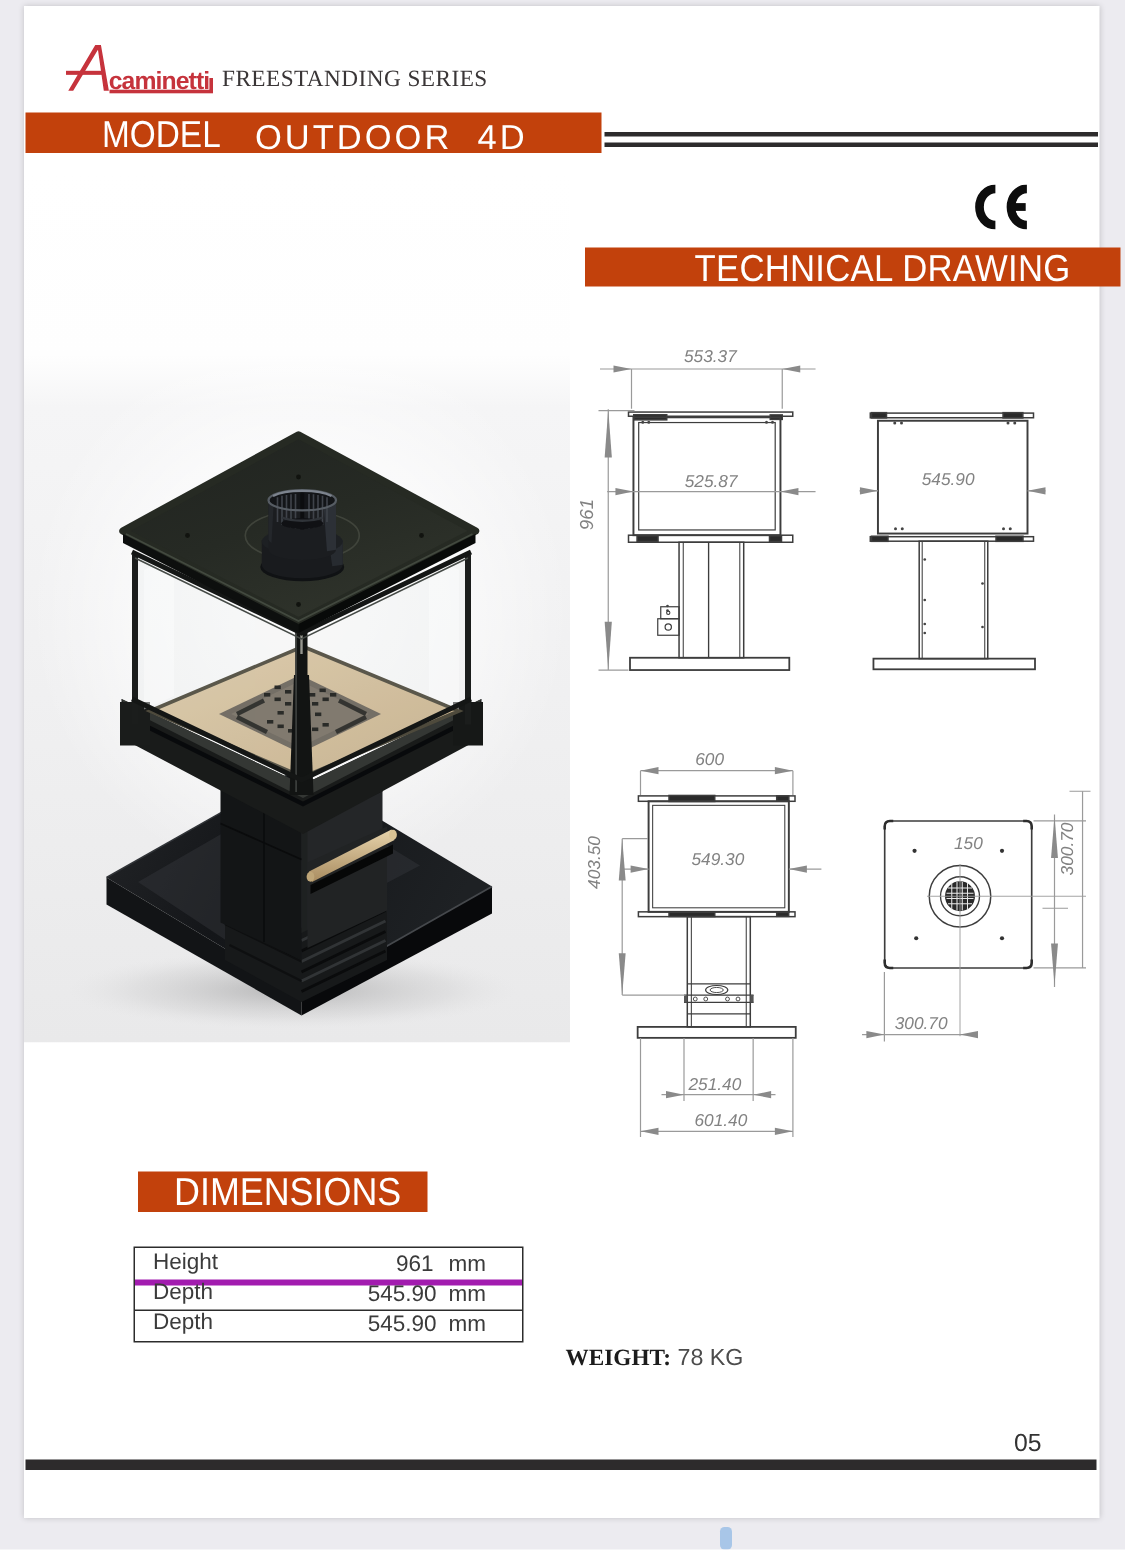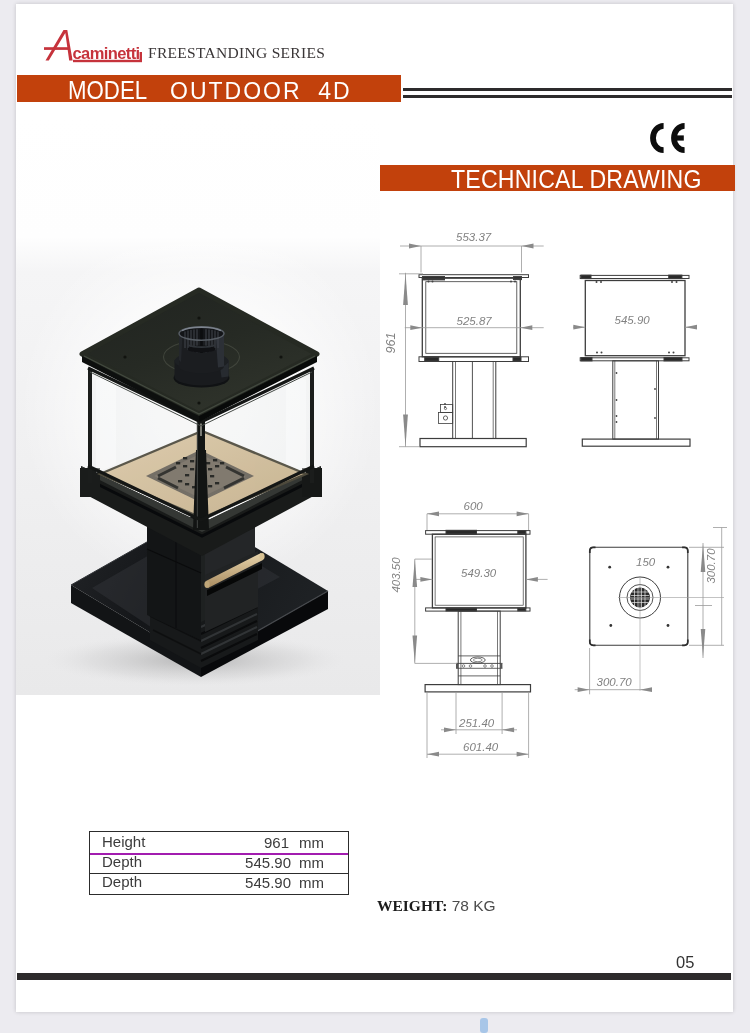--- a/index.html
+++ b/index.html
@@ -40,21 +40,21 @@
 
 
   <div class="abs" style="left:629px;top:115px;width:44px;height:30px;">
     <svg width="44" height="30" viewBox="0 0 44 30">
       <path d="M 18.6 2.9 A 10.6 12.1 0 1 0 18.6 27.1" stroke="#0d0d0d" stroke-width="5.8" fill="none"></path>
       <path d="M 39.6 2.9 A 10.6 12.1 0 1 0 39.6 27.1" stroke="#0d0d0d" stroke-width="5.8" fill="none"></path>
       <rect x="28.6" y="12.4" width="10.2" height="5.2" fill="#0d0d0d"></rect>
     </svg>
   </div>
 
-  <div class="abs bar" style="left:362px;top:157px;width:357px;height:26px;font-size:25px;letter-spacing:0.2px;">
+  <div class="abs bar" style="left:374px;top:157px;width:357px;height:26px;font-size:25px;letter-spacing:0.2px;">
     <span class="abs" style="left:73px;top:-0.5px;display:inline-block;transform:scaleX(0.925);transform-origin:0 0;">TECHNICAL DRAWING</span>
   </div>
 
   <div class="abs" id="photo" style="left:0px;top:107px;width:364px;height:580px;">
   <svg width="364" height="580" viewBox="16 115 364 580">
     <defs>
       <linearGradient id="pbg" x1="0" y1="0" x2="0" y2="1">
         <stop offset="0%" stop-color="#ffffff"></stop>
         <stop offset="21%" stop-color="#fefefe"></stop>
         <stop offset="27%" stop-color="#f5f5f6"></stop>
@@ -451,24 +451,27 @@
       <text x="463" y="750.5">601.40</text>
       <text x="636" y="566">150</text>
       <text x="596.5" y="686">300.70</text>
       <text x="395" y="343" transform="rotate(-90 395 343)" text-anchor="middle" font-size="12.5">961</text>
       <text x="400" y="575" transform="rotate(-90 400 575)" text-anchor="middle">403.50</text>
       <text x="715" y="566" transform="rotate(-90 715 566)" text-anchor="middle">300.70</text>
     </g>
   </svg>
   </div>
 
+  <div class="abs bar" style="left:76px;top:773px;width:193px;height:27px;">
+    <span class="abs" style="left:24px;top:-2px;font-size:26px;letter-spacing:0px;display:inline-block;transform:scaleX(0.92);transform-origin:0 0;">DIMENSIONS</span>
+  </div>
 
   <div class="abs" style="left:73px;top:823px;width:258px;height:62px;border:1.6px solid #2c2c2c;font-size:15px;color:#3b3b3b;">
 
-    <div class="abs" style="left:0;top:0;width:100%;height:21px;border-bottom:2px solid #a21caf;">
+    <div class="abs" style="left:0;top:0;width:100%;height:21px;border-bottom:4px solid #a21caf;">
       <span class="abs" style="left:12px;top:1px;">Height</span>
       <span class="abs" style="right:59px;top:2px;">961</span>
         <span class="abs" style="right:24px;top:2px;">mm</span>
     </div>
 
     <div class="abs" style="left:0;top:21px;width:100%;height:20px;border-bottom:1px solid #2c2c2c;">
       <span class="abs" style="left:12px;top:0px;">Depth</span>
       <span class="abs" style="right:57px;top:1px;">545.90</span>
         <span class="abs" style="right:24px;top:1px;">mm</span>
     </div>

